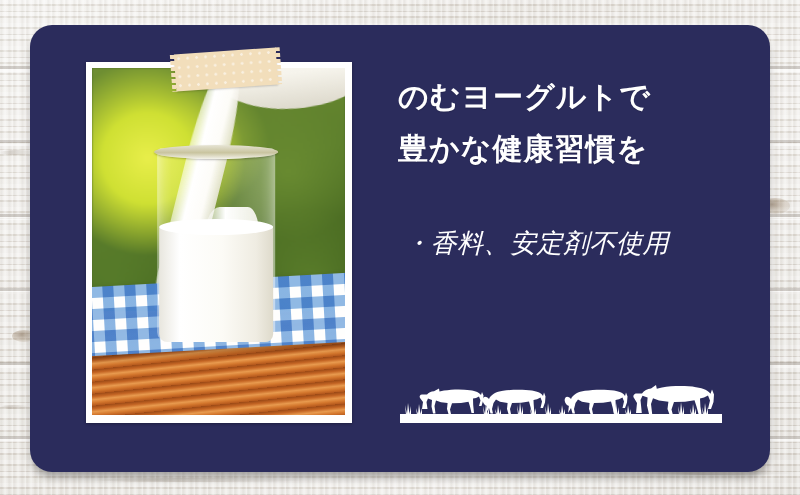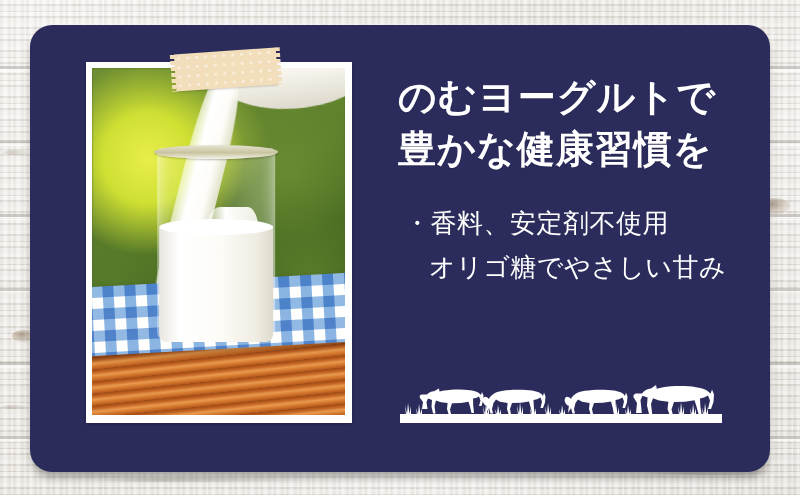--- a/index.html
+++ b/index.html
@@ -263,36 +263,37 @@
   }
   .tape::before { left: -4px; }
   .tape::after  { right: -4px; }
 
   
   .headline {
     position: absolute;
     left: 368px;  
     top: 46px;    
     color: #ffffff;
-    font-size: 38px;
+    font-size: 30px;
     font-weight: bold;
     line-height: 52px;
     letter-spacing: 1px;
     white-space: pre-line;
     text-shadow: 0 1px 1px rgba(0,0,0,0.15);
   }
 
   .bullets {
     position: absolute;
     left: 374px;  
-    top: 176px;   
+    top: 196px;   
     color: #ffffff;
     font-size: 26px;
     line-height: 44px;
     letter-spacing: 0.5px;
+    font-style: italic;
   }
   .bullet-line { white-space: nowrap; }
   .bullet-line.indent { padding-left: 25px; }
 
   
   .cow-scene {
     position: absolute;
     left: 370px;  
     top: 340px;   
     width: 330px;
@@ -335,21 +336,20 @@
       </div>
     </div>
 
     <div class="tape"></div>
 
     <div class="headline">のむヨーグルトで
 豊かな健康習慣を</div>
 
     <div class="bullets">
       <div class="bullet-line">・香料、安定剤不使用</div>
-      <div class="bullet-line indent">オリゴ糖でやさしい甘み</div>
     </div>
 
     <div class="cow-scene">
       <svg viewBox="0 0 330 60" xmlns="http://www.w3.org/2000/svg" aria-hidden="true">
         <g fill="#ffffff">
 
           <g>
             <path d="M6 50 L5 40 L7 49 L8 38 L9.5 49 L11 41 L11 50 Z"></path>
             <path d="M17 50 L16 43 L18 49 L19 39 L20.5 49 L22 43 L22 50 Z"></path>
             <path d="M84 50 L83 41 L85 49 L86 38 L87.5 49 L89 42 L89 50 Z"></path>

